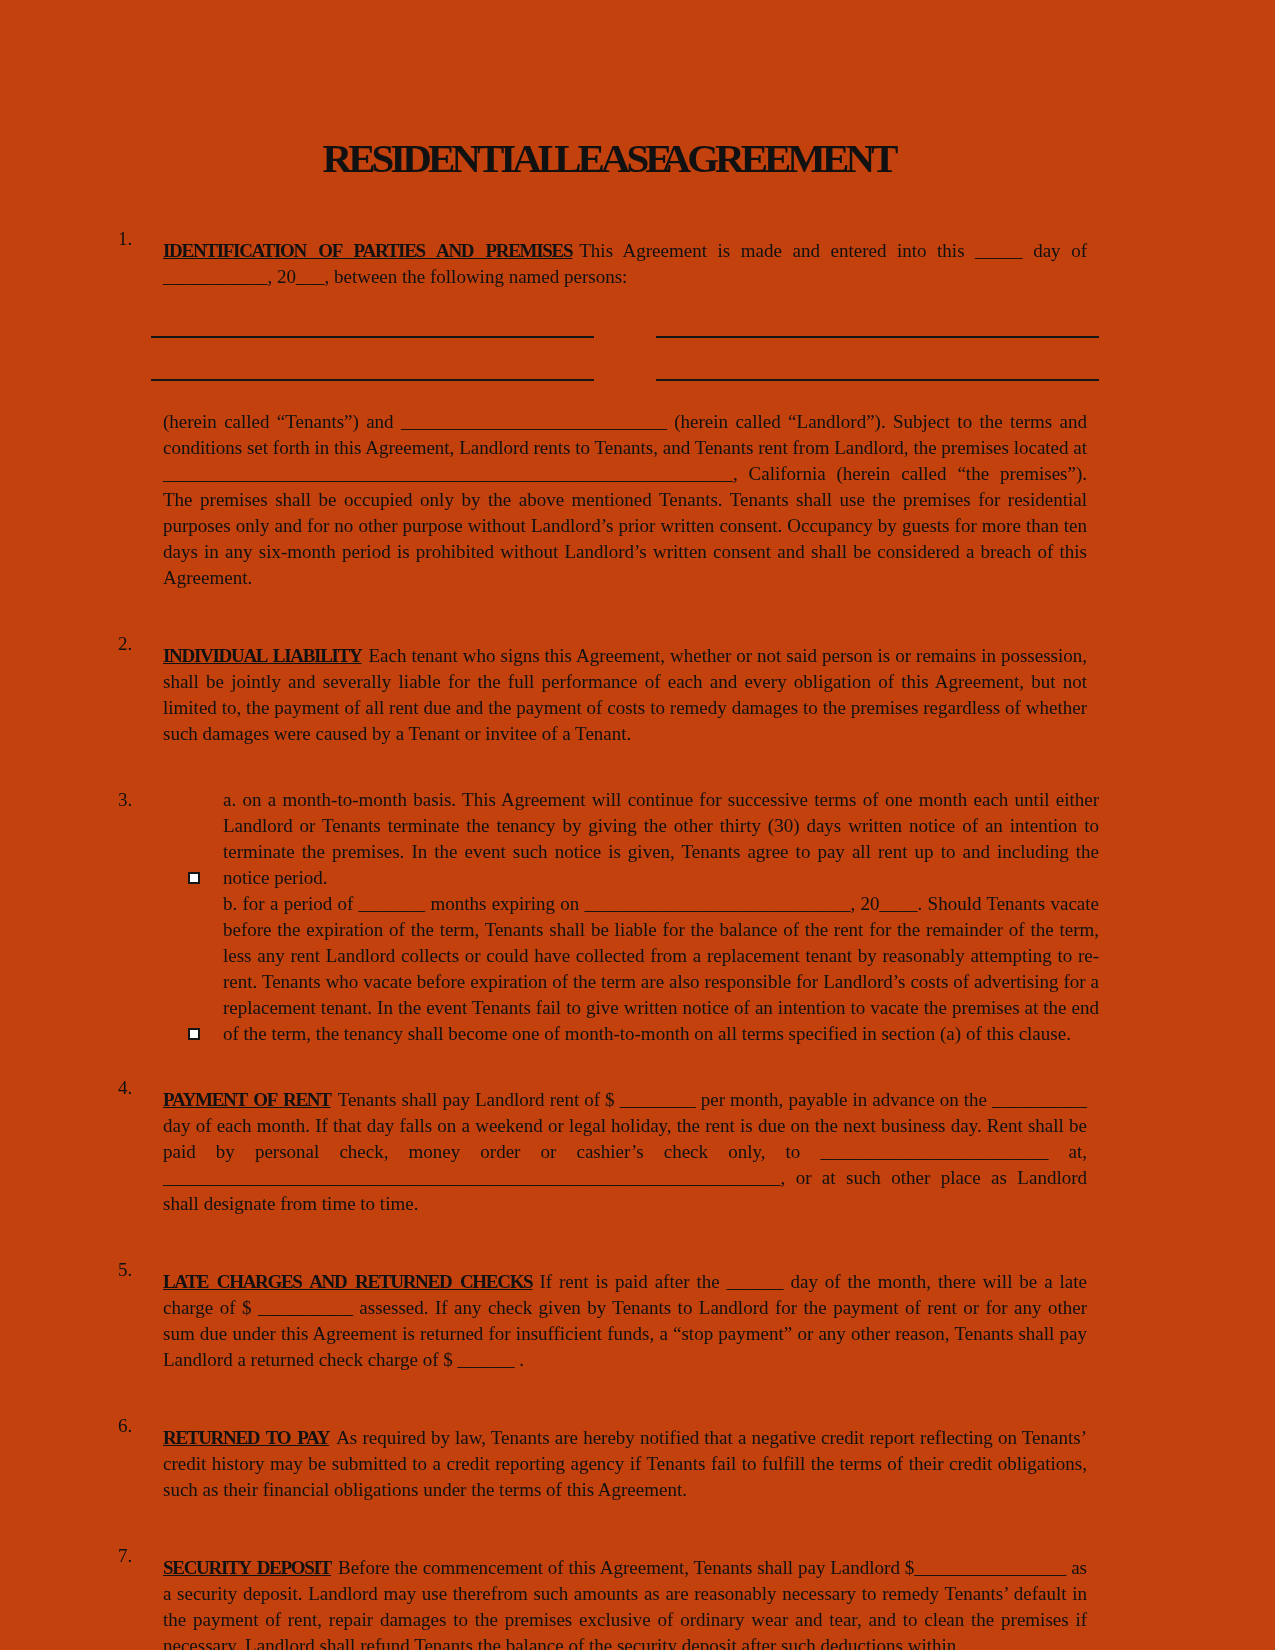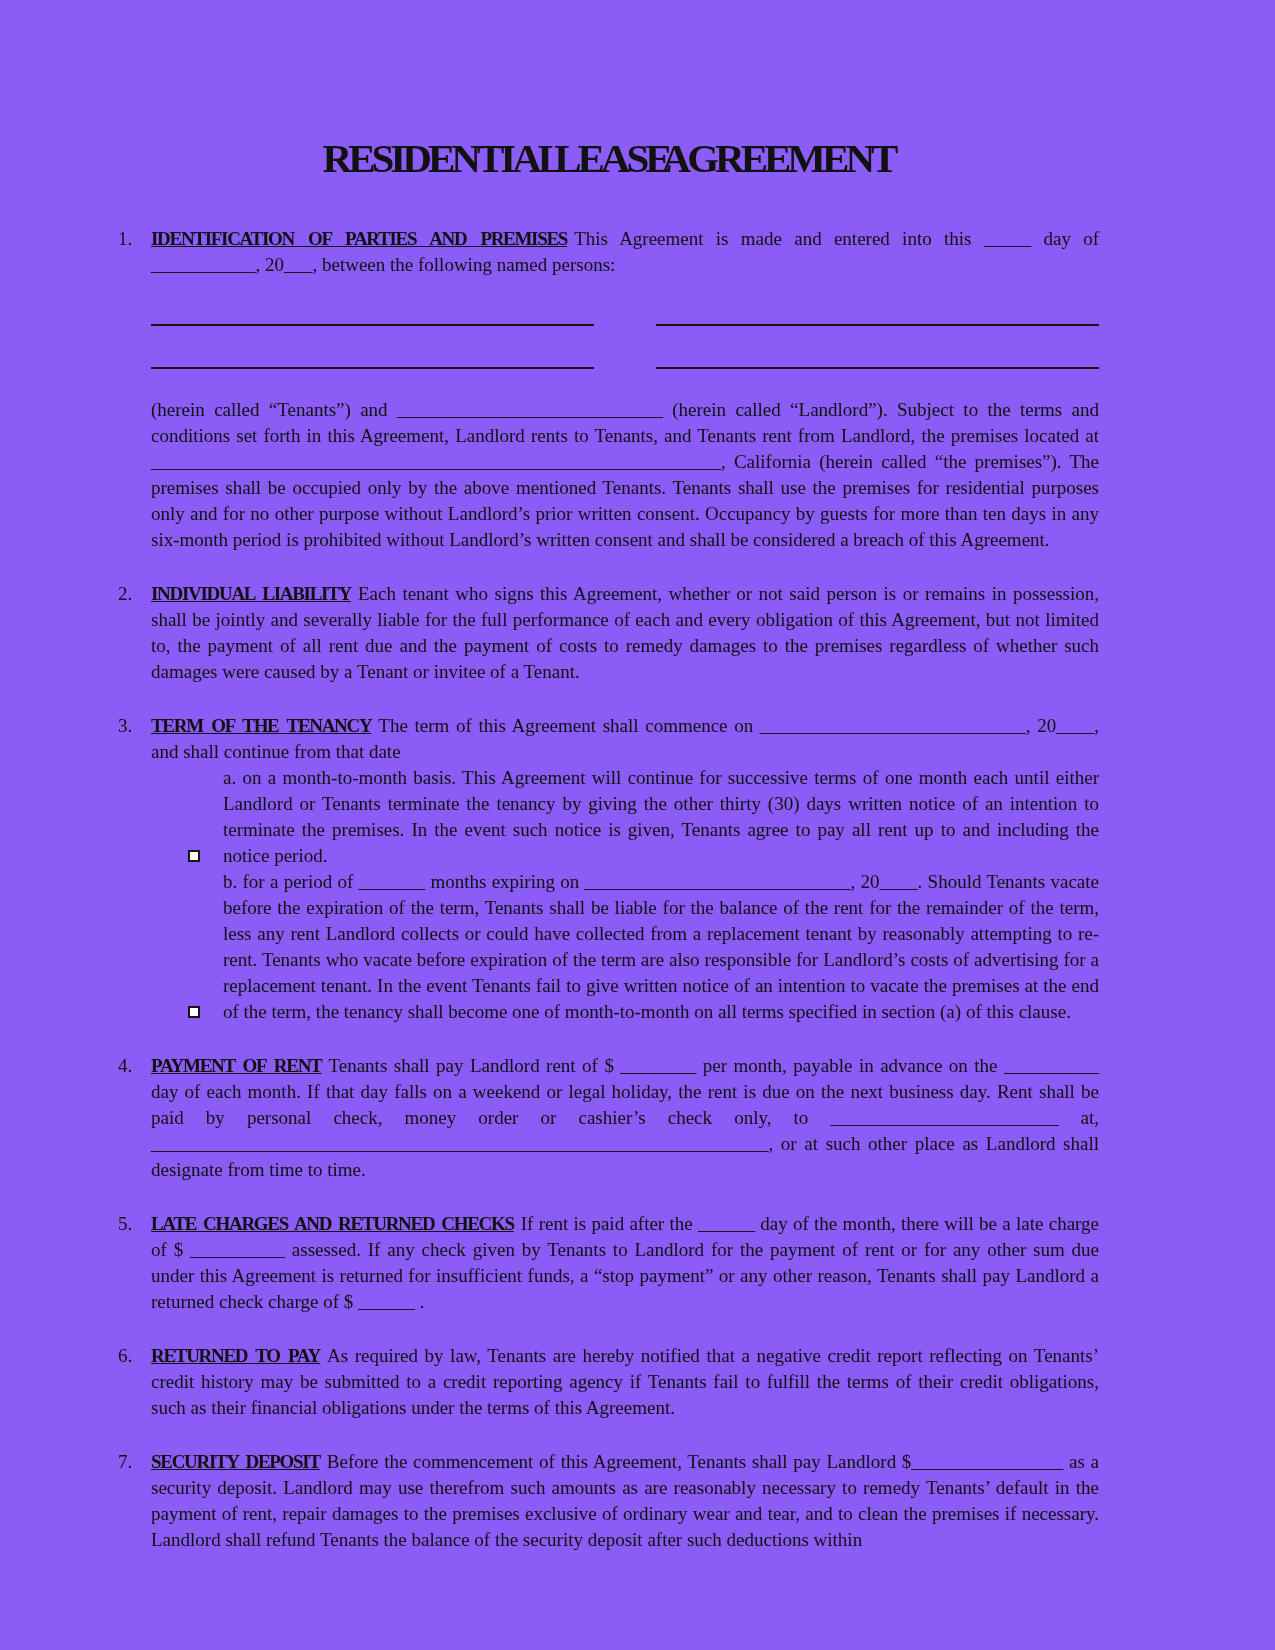--- a/index.html
+++ b/index.html
@@ -3,40 +3,40 @@
 <meta charset="utf-8">
 <style>
   * { box-sizing: border-box; }
   html, body { margin: 0; padding: 0; background: #ffffff; }
   body { width: 1275px; font-family: "Liberation Serif", serif; color: #111111; }
   .page {
     width: 1275px;
     height: 1650px;
     padding: 134px 176px 20px 118px;
     overflow: hidden;
-    background: #8b5cf6;
+    background: #c2410c;
   }
   .doc-title {
     text-align: center;
     font-size: 41px;
     font-weight: bold;
     letter-spacing: -4px;
     word-spacing: -11px;
     margin: 0 0 44px 0;
     white-space: nowrap;
   }
   .section { display: flex; margin-bottom: 28px; }
   .sec-num {
     flex: 0 0 33px;
     width: 33px;
     font-size: 19px;
     line-height: 26px;
   }
   .sec-body { flex: 1; font-size: 19px; line-height: 26px; }
-  .para { margin: 0; text-align: justify; }
+  .para { margin: 12px; text-align: justify; }
   .sec-heading {
     font-weight: bold;
     text-decoration: underline;
     letter-spacing: -1.3px;
     word-spacing: 3px;
     margin-right: 7px;
   }
   .blank-grid {
     display: grid;
     grid-template-columns: 1fr 1fr;
@@ -84,21 +84,20 @@
   <div class="section">
     <div class="sec-num">2.</div>
     <div class="sec-body">
       <p class="para"><span class="sec-heading">INDIVIDUAL LIABILITY</span><span>Each tenant who signs this Agreement, whether or not said person is or remains in possession, shall be jointly and severally liable for the full performance of each and every obligation of this Agreement, but not limited to, the payment of all rent due and the payment of costs to remedy damages to the premises regardless of whether such damages were caused by a Tenant or invitee of a Tenant.</span></p>
     </div>
   </div>
 
   <div class="section">
     <div class="sec-num">3.</div>
     <div class="sec-body">
-      <p class="para"><span class="sec-heading">TERM OF THE TENANCY</span><span>The term of this Agreement shall commence on ____________________________, 20____, and shall continue from that date</span></p>
       <div class="subitem">
         <span class="cb"><span class="cb-box"></span></span>
         <span class="subitem-text">a.  on a month-to-month basis.  This Agreement will continue for successive terms of one month each until either Landlord or Tenants terminate the tenancy by giving the other thirty (30) days written notice of an intention to terminate the premises.  In the event such notice is given, Tenants agree to pay all rent up to and including the notice period.</span>
       </div>
       <div class="subitem">
         <span class="cb"><span class="cb-box"></span></span>
         <span class="subitem-text">b.  for a period of _______ months expiring on ____________________________, 20____.  Should Tenants vacate before the expiration of the term, Tenants shall be liable for the balance of the rent for the remainder of the term, less any rent Landlord collects or could have collected from a replacement tenant by reasonably attempting to re-rent.  Tenants who vacate before expiration of the term are also responsible for Landlord’s costs of advertising for a replacement tenant.  In the event Tenants fail to give written notice of an intention to vacate the premises at the end of the term, the tenancy shall become one of month-to-month on all terms specified in section (a) of this clause.</span>
       </div>
     </div>
   </div>

